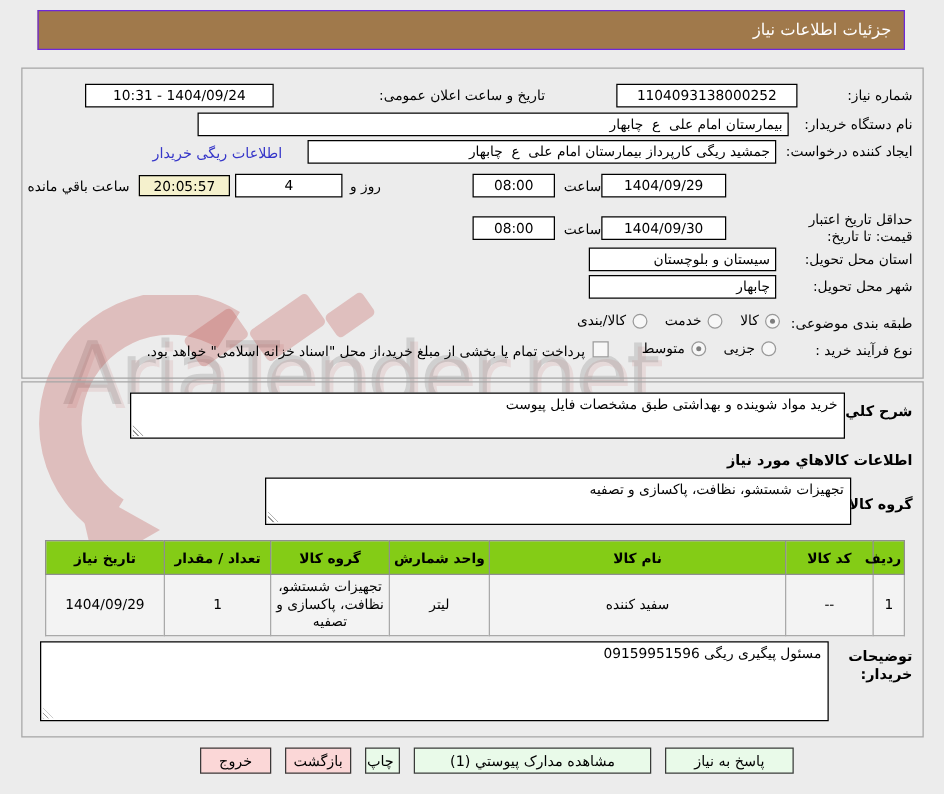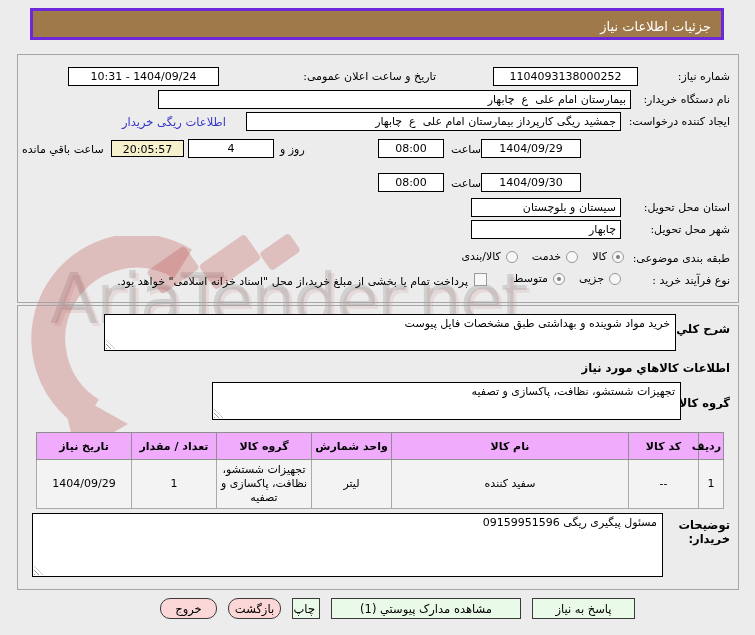--- a/index.html
+++ b/index.html
@@ -17,21 +17,21 @@
     color:rgba(125,125,125,.25);
     text-shadow:3px 3px 0 rgba(190,80,80,.12);
     white-space:nowrap;pointer-events:none;
   }
   .wm-arrow{position:absolute;left:28px;top:236px;z-index:1;opacity:.26;pointer-events:none;}
   .wm-leaf{position:absolute;z-index:1;background:rgba(186,62,58,.26);border-radius:4px;pointer-events:none;}
 
   
   .titlebar{
     position:absolute;left:30px;top:8px;width:694px;height:32px;z-index:2;
-    background:#a0794b;border:3px solid #6d28d9;color:#fff;
+    background:#a0794b;border:1px solid #6d28d9;color:#fff;
     font-size:13px;line-height:32px;padding-right:10px;box-sizing:border-box;
   }
   .gb{position:absolute;border:1px solid #a5a5a5;z-index:2;}
   #gb1{left:17px;top:54px;width:720px;height:247px;}
   #gb2{left:17px;top:305px;width:720px;height:283px;}
 
   .lbl{position:absolute;font-size:11px;color:#000;white-space:nowrap;}
   .lbl.wrap{white-space:normal;text-align:right;line-height:14px;}
   .blabel{font-weight:bold;font-size:11.5px;}
 
@@ -62,30 +62,30 @@
       box-sizing:border-box;z-index:2;}
   .optlabel{font-size:11px;}
 
   .link{position:absolute;color:#3636c9;font-size:11.5px;z-index:2;cursor:pointer;white-space:nowrap;}
 
   
   table.goods{
     position:absolute;left:18px;top:126px;width:687px;border-collapse:collapse;z-index:2;
     font-size:11px;table-layout:fixed;background:#f3f3f3;
   }
-  table.goods th{background:#f0abfc;font-weight:bold;border:1px solid #8f8f8f;height:24px;padding:1px 2px;}
+  table.goods th{background:#84cc16;font-weight:bold;border:1px solid #8f8f8f;height:24px;padding:1px 2px;}
   table.goods td{border:1px solid #a9a9a9;text-align:center;height:46px;padding:1px 2px;line-height:14px;}
 
   
   .btnbar{position:absolute;left:0;top:598px;width:755px;display:flex;gap:11px;
           padding-right:120px;box-sizing:border-box;z-index:2;}
   .btn{height:21px;border:1px solid #3a3a3a;font-family:inherit;font-size:11.5px;
        padding:0 4px;cursor:pointer;box-sizing:border-box;}
   .btn.green{background:#e9fae9;}
-  .btn.pink{background:#fbd7d7;border-radius:10px;}
+  .btn.pink{background:#fbd7d7;}
 </style>
 </head>
 <body>
 
 <div id="page">
 
   <div class="wm-text">AriaTender.net</div>
   <svg class="wm-arrow" width="205" height="215" viewBox="0 0 205 215">
     <path d="M155,28 A82,82 0 1 0 62,178" stroke="#ba3e3a" stroke-width="34" fill="none"></path>
     <polygon points="32,150 100,188 48,218" fill="#ba3e3a"></polygon>
@@ -111,20 +111,21 @@
     <span class="link" style="left:104px;top:60px;">اطلاعات ریگی خریدار</span>
 
     <input class="tb center" style="left: 463px; top: 84px; width: 100px; height: 19px;" value="1404/09/29">
     <span class="lbl" style="left:433px;top:88px;">ساعت</span>
     <input class="tb center" style="left: 360px; top: 84px; width: 66px; height: 19px;" value="08:00">
     <input class="tb center" style="left: 170px; top: 84px; width: 86px; height: 19px;" value="4">
     <span class="lbl" style="left:262px;top:88px;">روز و</span>
     <span class="tb hl" style="left:93px;top:85px;width:73px;height:17px;line-height:15px;">20:05:57</span>
     <span class="lbl" style="left:4px;top:88px;">ساعت باقي مانده</span>
 
+    <span class="lbl wrap" style="right:8px;top:114px;width:112px;">حداقل تاریخ اعتبار قیمت: تا تاریخ:</span>
     <input class="tb center" style="left: 463px; top: 118px; width: 100px; height: 19px;" value="1404/09/30">
     <span class="lbl" style="left:433px;top:122px;">ساعت</span>
     <input class="tb center" style="left: 360px; top: 118px; width: 66px; height: 19px;" value="08:00">
 
     <span class="lbl" style="right:8px;top:146px;">استان محل تحویل:</span>
     <input class="tb" style="left: 453px; top: 143px; width: 150px; height: 19px;" value="سیستان و بلوچستان">
 
     <span class="lbl" style="right:8px;top:168px;margin-left:28px;">شهر محل تحویل:</span>
     <input class="tb" style="left: 453px; top: 165px; width: 150px; height: 19px;" value="چابهار">
 

